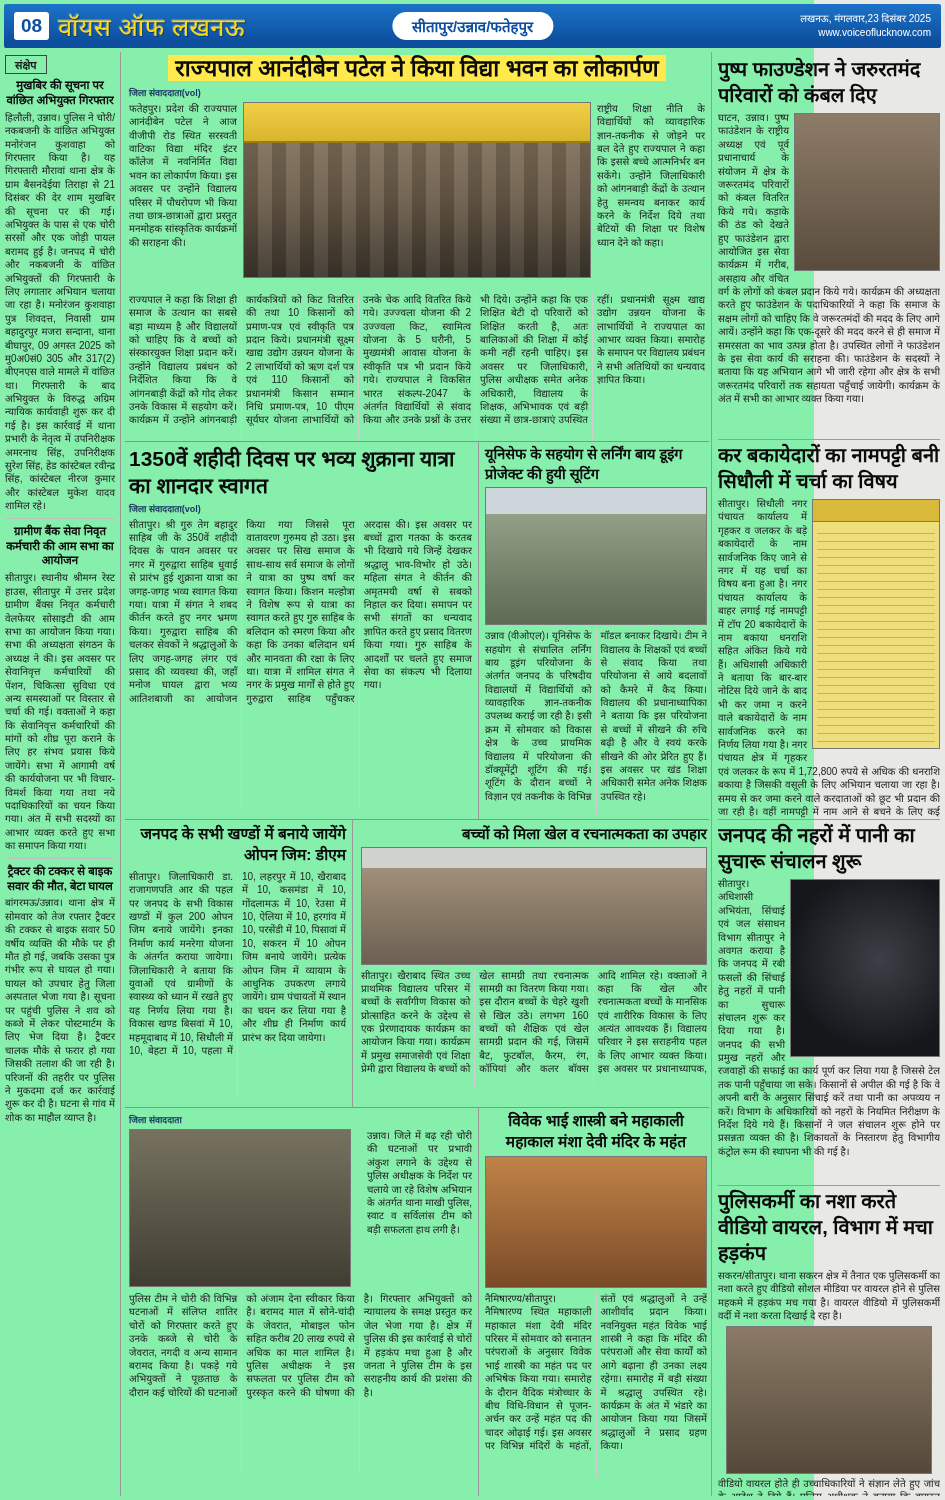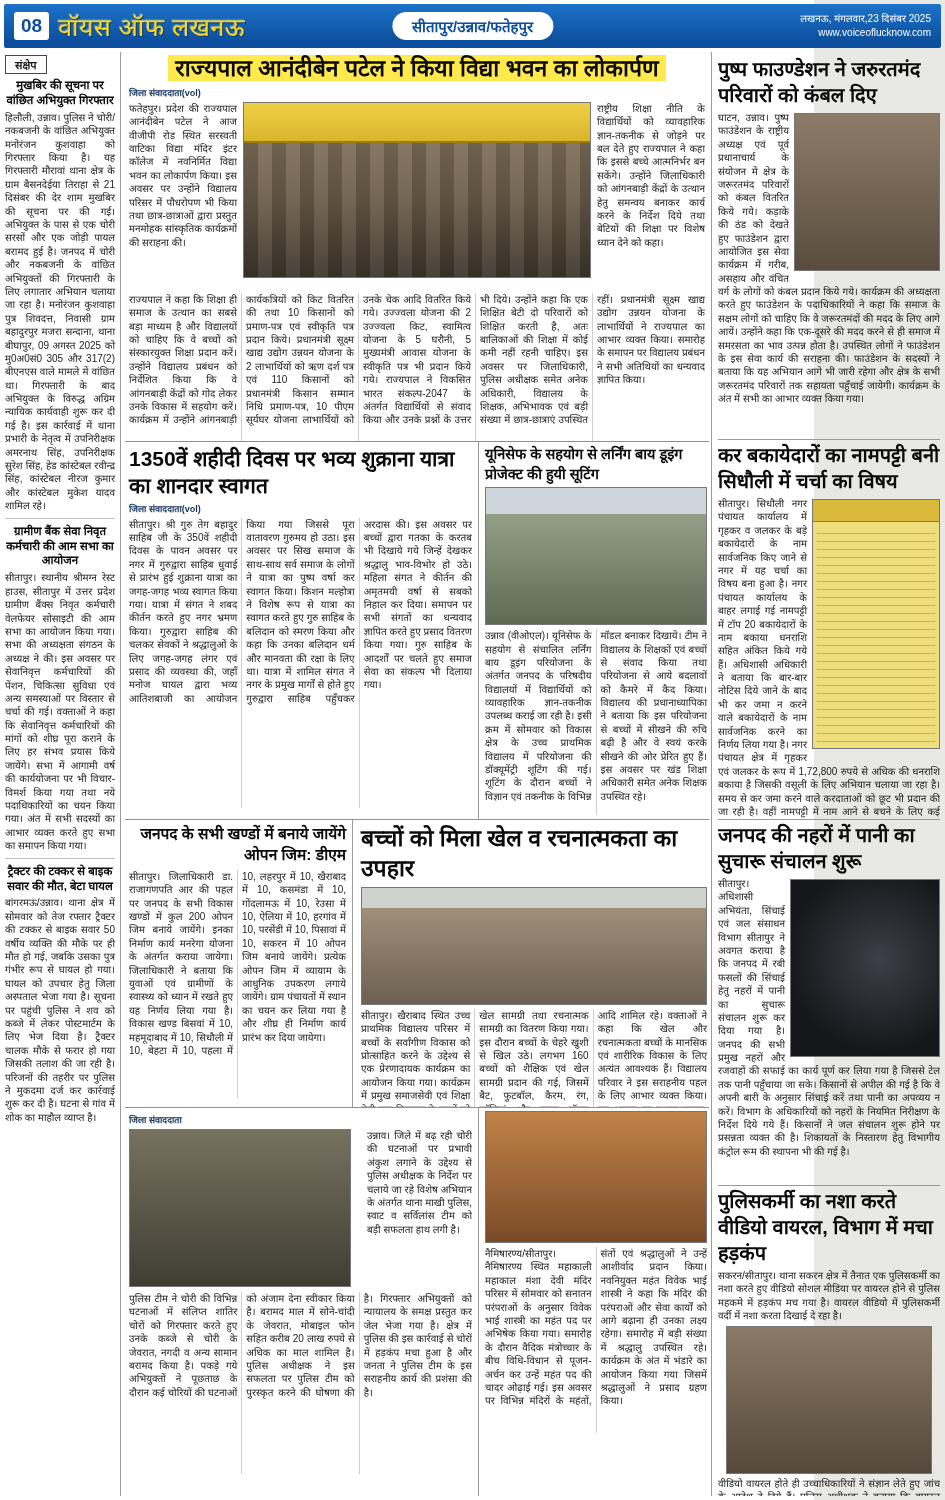--- a/index.html
+++ b/index.html
@@ -1,18 +1,18 @@
 <!DOCTYPE html>
 <html><head>
 <meta charset="utf-8">
 <style>
   *{margin:0;padding:0;box-sizing:border-box}
   html,body{width:945px;height:1500px}
   body{background:#e8e8e4;font-family:"Liberation Sans","DejaVu Sans",sans-serif;color:#1a1a1a;overflow:hidden}
-  .page{position:relative;width:814px;height:1500px;background:#ffffff}
+  .page{position:relative;width:814px;height:1500px;background:#86efac}
 
   
   .masthead{position:absolute;left:4px;top:4px;width:937px;height:44px;
     background:linear-gradient(180deg,#1c73c8 0%,#0d4f9e 85%);
     display:flex;align-items:center;padding:0 10px;color:#fff;border-radius:2px}
   .pageno{background:#fff;color:#0d4f9e;font-weight:bold;font-size:19px;padding:3px 7px;border-radius:3px;margin-right:9px}
   .logo{font-size:25px;font-weight:normal;color:#ffd912;letter-spacing:.5px;
     text-shadow:1px 1px 0 #083a77, -1px -1px 0 #ffffff55}
   .region-pill{position:absolute;left:50%;transform:translateX(-50%);background:#fff;color:#0d4f9e;
     font-weight:bold;font-size:15px;padding:4px 20px;border-radius:16px;white-space:nowrap}
@@ -61,21 +61,21 @@
   .unicef h2{font-size:14.5px;line-height:1.35;margin-bottom:3px}
   .unicef-photo{width:100%;height:138px;background:linear-gradient(180deg,#cdd6da 0 26px,#93a087 26px,#5d6a54 100%);margin-bottom:4px}
   .unicef .body{height:186px}
 
   
   .band3{position:absolute;left:0;top:768px;width:100%;height:288px;border-bottom:1px solid #8f8f8f;overflow:hidden}
   .openjim{position:absolute;left:0;top:0;width:228px;height:100%;border-right:1px solid #9a9a9a;padding:4px 6px 0 4px;overflow:hidden}
   .openjim h2{font-size:15.5px;line-height:1.35;text-align:right;margin-bottom:4px}
   .openjim .body{height:228px}
   .khel{position:absolute;left:232px;top:0;width:352px;height:100%;padding:4px 2px 0 4px;overflow:hidden}
-  .khel h2{font-size:23px;line-height:1.3;text-align:left;margin-bottom:3px}
+  .khel h2{font-size:15px;line-height:1.3;text-align:right;margin-bottom:3px}
   .khel-photo{width:100%;height:118px;background:linear-gradient(180deg,#cfd3cd 0 20px,#a08f79 20px,#6d6052 100%);margin-bottom:4px}
   .khel .body{height:118px}
 
   
   .band4{position:absolute;left:0;top:1056px;width:100%;height:388px;overflow:hidden}
   .chor{position:absolute;left:0;top:0;width:354px;height:100%;border-right:1px solid #9a9a9a;padding:3px 6px 0 4px;overflow:hidden}
   .chor h2{font-size:20px;line-height:1.3;text-align:center;margin-bottom:2px}
   .chor-row{display:flex;gap:16px}
   .chor-photo{width:222px;height:158px;flex:0 0 auto;background:linear-gradient(180deg,#77725f,#403d33)}
   .chor-side{width:114px;height:158px;overflow:hidden}
@@ -185,20 +185,21 @@
         <article class="chor">
           <div class="byline">जिला संवाददाता</div>
           <div class="chor-row">
             <div class="photo chor-photo"></div>
             <div class="chor-side body">उन्नाव। जिले में बढ़ रही चोरी की घटनाओं पर प्रभावी अंकुश लगाने के उद्देश्य से पुलिस अधीक्षक के निर्देश पर चलाये जा रहे विशेष अभियान के अंतर्गत थाना माखी पुलिस, स्वाट व सर्विलांस टीम को बड़ी सफलता हाथ लगी है।</div>
           </div>
           <div class="chor-more cols3 body">पुलिस टीम ने चोरी की विभिन्न घटनाओं में संलिप्त शातिर चोरों को गिरफ्तार करते हुए उनके कब्जे से चोरी के जेवरात, नगदी व अन्य सामान बरामद किया है। पकड़े गये अभियुक्तों ने पूछताछ के दौरान कई चोरियों की घटनाओं को अंजाम देना स्वीकार किया है। बरामद माल में सोने-चांदी के जेवरात, मोबाइल फोन सहित करीब 20 लाख रुपये से अधिक का माल शामिल है। पुलिस अधीक्षक ने इस सफलता पर पुलिस टीम को पुरस्कृत करने की घोषणा की है। गिरफ्तार अभियुक्तों को न्यायालय के समक्ष प्रस्तुत कर जेल भेजा गया है। क्षेत्र में पुलिस की इस कार्रवाई से चोरों में हड़कंप मचा हुआ है और जनता ने पुलिस टीम के इस सराहनीय कार्य की प्रशंसा की है।</div>
         </article>
 
         <article class="vivek">
+          <h2>विवेक भाई शास्त्री बने महाकाली महाकाल मंशा देवी मंदिर के महंत</h2>
           <div class="photo vivek-photo"></div>
           <div class="body cols2">नैमिषारण्य/सीतापुर। नैमिषारण्य स्थित महाकाली महाकाल मंशा देवी मंदिर परिसर में सोमवार को सनातन परंपराओं के अनुसार विवेक भाई शास्त्री का महंत पद पर अभिषेक किया गया। समारोह के दौरान वैदिक मंत्रोच्चार के बीच विधि-विधान से पूजन-अर्चन कर उन्हें महंत पद की चादर ओढ़ाई गई। इस अवसर पर विभिन्न मंदिरों के महंतों, संतों एवं श्रद्धालुओं ने उन्हें आशीर्वाद प्रदान किया। नवनियुक्त महंत विवेक भाई शास्त्री ने कहा कि मंदिर की परंपराओं और सेवा कार्यों को आगे बढ़ाना ही उनका लक्ष्य रहेगा। समारोह में बड़ी संख्या में श्रद्धालु उपस्थित रहे। कार्यक्रम के अंत में भंडारे का आयोजन किया गया जिसमें श्रद्धालुओं ने प्रसाद ग्रहण किया।</div>
         </article>
       </div>
     </main>
 
     <aside class="col-right">
 
       <article class="r-art pushp">
         <h2>पुष्प फाउण्डेशन ने जरुरतमंद परिवारों को कंबल दिए</h2>

